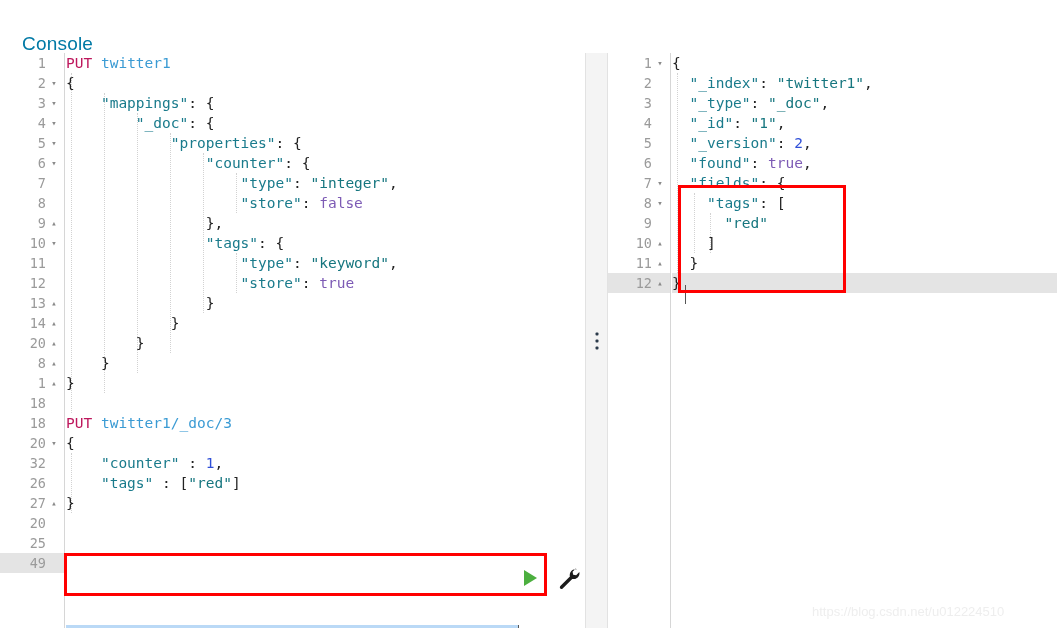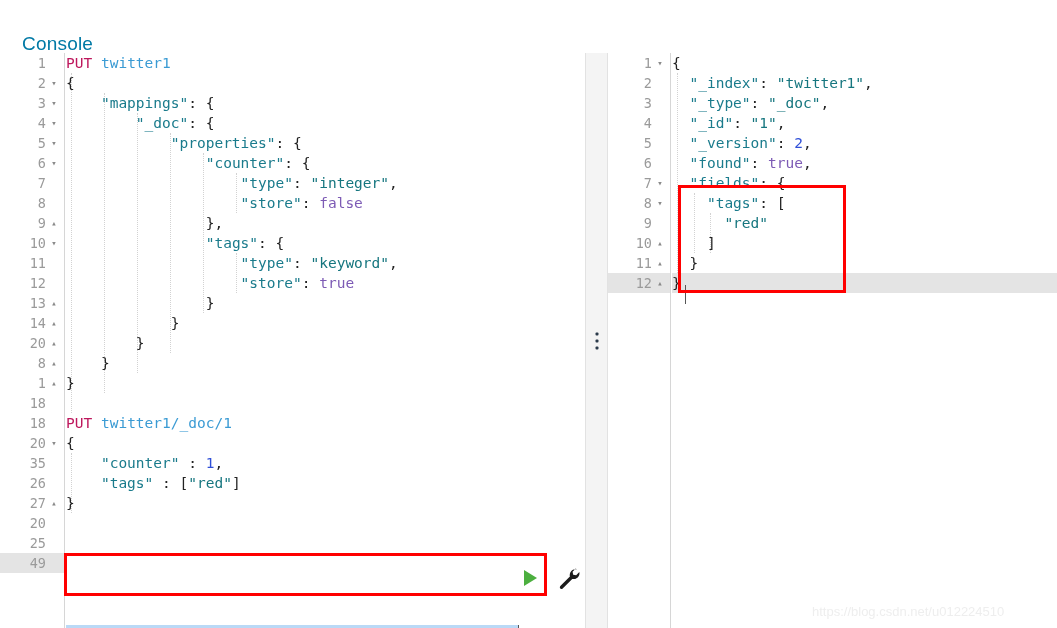--- a/index.html
+++ b/index.html
@@ -218,21 +218,21 @@
         <div class="row"><span class="ln">11</span></div>
         <div class="row"><span class="ln">12</span></div>
         <div class="row"><span class="ln">13</span><span class="fold">▴</span></div>
         <div class="row"><span class="ln">14</span><span class="fold">▴</span></div>
         <div class="row"><span class="ln">20</span><span class="fold">▴</span></div>
         <div class="row"><span class="ln">8</span><span class="fold">▴</span></div>
         <div class="row"><span class="ln">1</span><span class="fold">▴</span></div>
         <div class="row"><span class="ln">18</span></div>
         <div class="row"><span class="ln">18</span></div>
         <div class="row"><span class="ln">20</span><span class="fold">▾</span></div>
-        <div class="row"><span class="ln">35</span></div>
+        <div class="row"><span class="ln">32</span></div>
         <div class="row"><span class="ln">26</span></div>
         <div class="row"><span class="ln">27</span><span class="fold">▴</span></div>
         <div class="row"><span class="ln">20</span></div>
         <div class="row"><span class="ln">25</span></div>
         <div class="row active"><span class="ln">49</span></div>
       </div>
     <div class="code-area" id="code-left">
       <div class="guides">
         <div class="guide" style="left:5px;   top:20px;  height:340px;"></div>
         <div class="guide" style="left:38px;  top:40px;  height:300px;"></div>
@@ -254,21 +254,21 @@
         <div class="row"><span class="t-punct">                },</span></div>
         <div class="row"><span class="t-punct">                </span><span class="t-key">"tags"</span><span class="t-punct">: {</span></div>
         <div class="row"><span class="t-punct">                    </span><span class="t-key">"type"</span><span class="t-punct">: </span><span class="t-str">"keyword"</span><span class="t-punct">,</span></div>
         <div class="row"><span class="t-punct">                    </span><span class="t-key">"store"</span><span class="t-punct">: </span><span class="t-bool">true</span></div>
         <div class="row"><span class="t-punct">                }</span></div>
         <div class="row"><span class="t-punct">            }</span></div>
         <div class="row"><span class="t-punct">        }</span></div>
         <div class="row"><span class="t-punct">    }</span></div>
         <div class="row"><span class="t-punct">}</span></div>
         <div class="row">&nbsp;</div>
-        <div class="row"><span class="t-method">PUT</span><span class="t-plain"> </span><span class="t-url">twitter1/_doc/1</span><span class="t-plain"></span></div>
+        <div class="row"><span class="t-method">PUT</span><span class="t-plain"> </span><span class="t-url">twitter1/_doc/3</span><span class="t-plain"></span></div>
         <div class="row"><span class="t-punct">{</span></div>
         <div class="row"><span class="t-punct">    </span><span class="t-key">"counter"</span><span class="t-punct"> : </span><span class="t-num">1</span><span class="t-punct">,</span></div>
         <div class="row"><span class="t-punct">    </span><span class="t-key">"tags"</span><span class="t-punct"> : [</span><span class="t-str">"red"</span><span class="t-punct">]</span></div>
         <div class="row"><span class="t-punct">}</span></div>
         <div class="row">&nbsp;</div>
         <div class="row">&nbsp;</div>
       </div>
     <div class="sel-highlight" style="left:66px; top:572px; width:452px; height:19px;"></div>
     <div class="caret" style="left:518px; top:572px; height:19px;"></div>
   </div>

